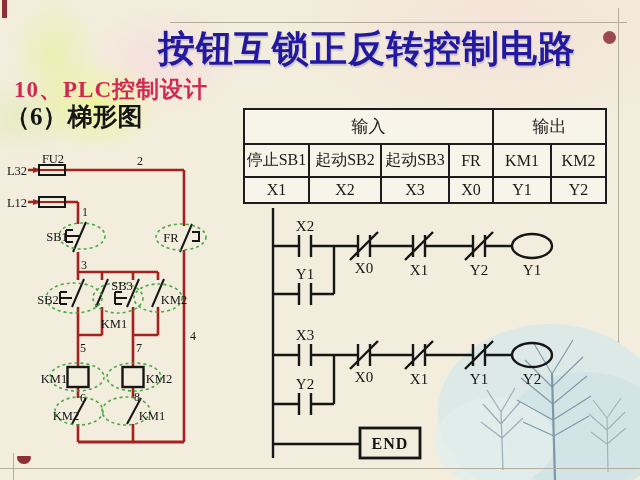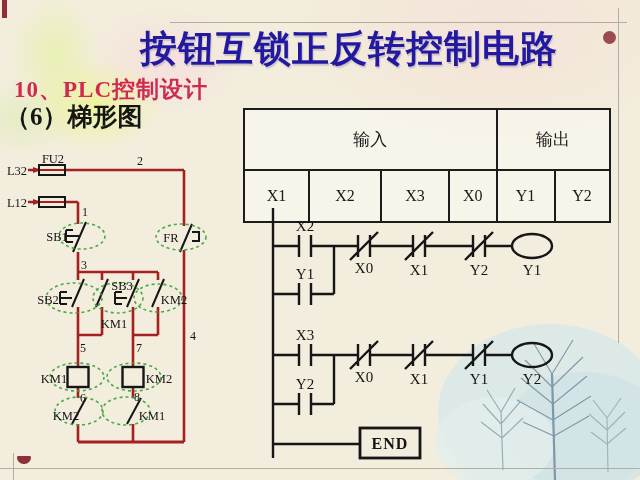--- a/index.html
+++ b/index.html
@@ -11,38 +11,38 @@
   .bg-wash{position:absolute;inset:0;pointer-events:none;
     background:
       radial-gradient(300px 160px at 78% 6%, rgba(247,218,214,.55), rgba(247,218,214,0) 70%),
       radial-gradient(95px 65px at 95px 105px, rgba(236,243,150,.9), rgba(236,243,150,0) 72%),
       radial-gradient(65px 85px at 55px 55px, rgba(230,241,165,.75), rgba(230,241,165,0) 70%),
       radial-gradient(110px 75px at 165px 60px, rgba(249,211,222,.55), rgba(249,211,222,0) 72%),
       radial-gradient(75px 55px at 22px 118px, rgba(219,236,175,.55), rgba(219,236,175,0) 70%);
   }
   .hline,.vline{position:absolute;background:#b3aea0;}
   .title{
-    position:absolute;left:130px;top:24px;width:438px;text-align:center;
+    position:absolute;left:148px;top:24px;width:438px;text-align:center;
     font-family:Liberation Serif, serif;
     font-size:37px;font-weight:700;color:#2318a0;letter-spacing:1px;
     text-shadow:1px 2px 1px rgba(130,130,160,.35);white-space:nowrap;
   }
   .heading2{
     position:absolute;left:14px;top:74px;font-size:23px;font-weight:700;
     color:#d02a52;white-space:nowrap;letter-spacing:1px;
   }
   .heading3{
     position:absolute;left:5px;top:100px;font-size:25px;font-weight:700;
     color:#151515;white-space:nowrap;
   }
   table.io{
     position:absolute;left:243px;top:108px;border-collapse:collapse;
     font-size:16px;color:#1a1a1a;table-layout:fixed;
   }
-  table.io td{border:2px solid #1c1c1c;text-align:center;padding:13px;background:rgba(252,250,244,.55);}
+  table.io td{border:2px solid #1c1c1c;text-align:center;padding:0;background:rgba(252,250,244,.55);}
   table.io .r1 td{height:33px;font-size:17px;}
   table.io .r2 td{height:31px;}
   table.io .r3 td{height:24px;}
   svg text{font-family:"Liberation Serif", serif;fill:#141414;}
   .ladder-label{font-size:15px;}
   .end-text{font-size:16px;font-weight:700;letter-spacing:1px;}
   .cir-label{font-size:12.5px;}
   .wire-num{font-size:12px;}
   .dot{position:absolute;left:603px;top:31px;width:13px;height:13px;border-radius:50%;background:#9a4a50;}
   .corner-bar{position:absolute;left:2px;top:0;width:5px;height:18px;background:#8e2f36;}
@@ -87,20 +87,28 @@
       <col style="width:72px">
       <col style="width:68px">
       <col style="width:44px">
       <col style="width:58px">
       <col style="width:55px">
     </colgroup>
   <tbody>
       <tr class="r1">
     <td colspan="4">输入</td>
     <td colspan="2">输出</td>
+  </tr>
+  <tr class="r2">
+    <td>停止SB1</td>
+    <td>起动SB2</td>
+    <td>起动SB3</td>
+    <td>FR</td>
+    <td>KM1</td>
+    <td>KM2</td>
   </tr>
   <tr class="r3">
     <td>X1</td>
     <td>X2</td>
     <td>X3</td>
     <td>X0</td>
     <td>Y1</td>
     <td>Y2</td>
   </tr>
 </tbody>

